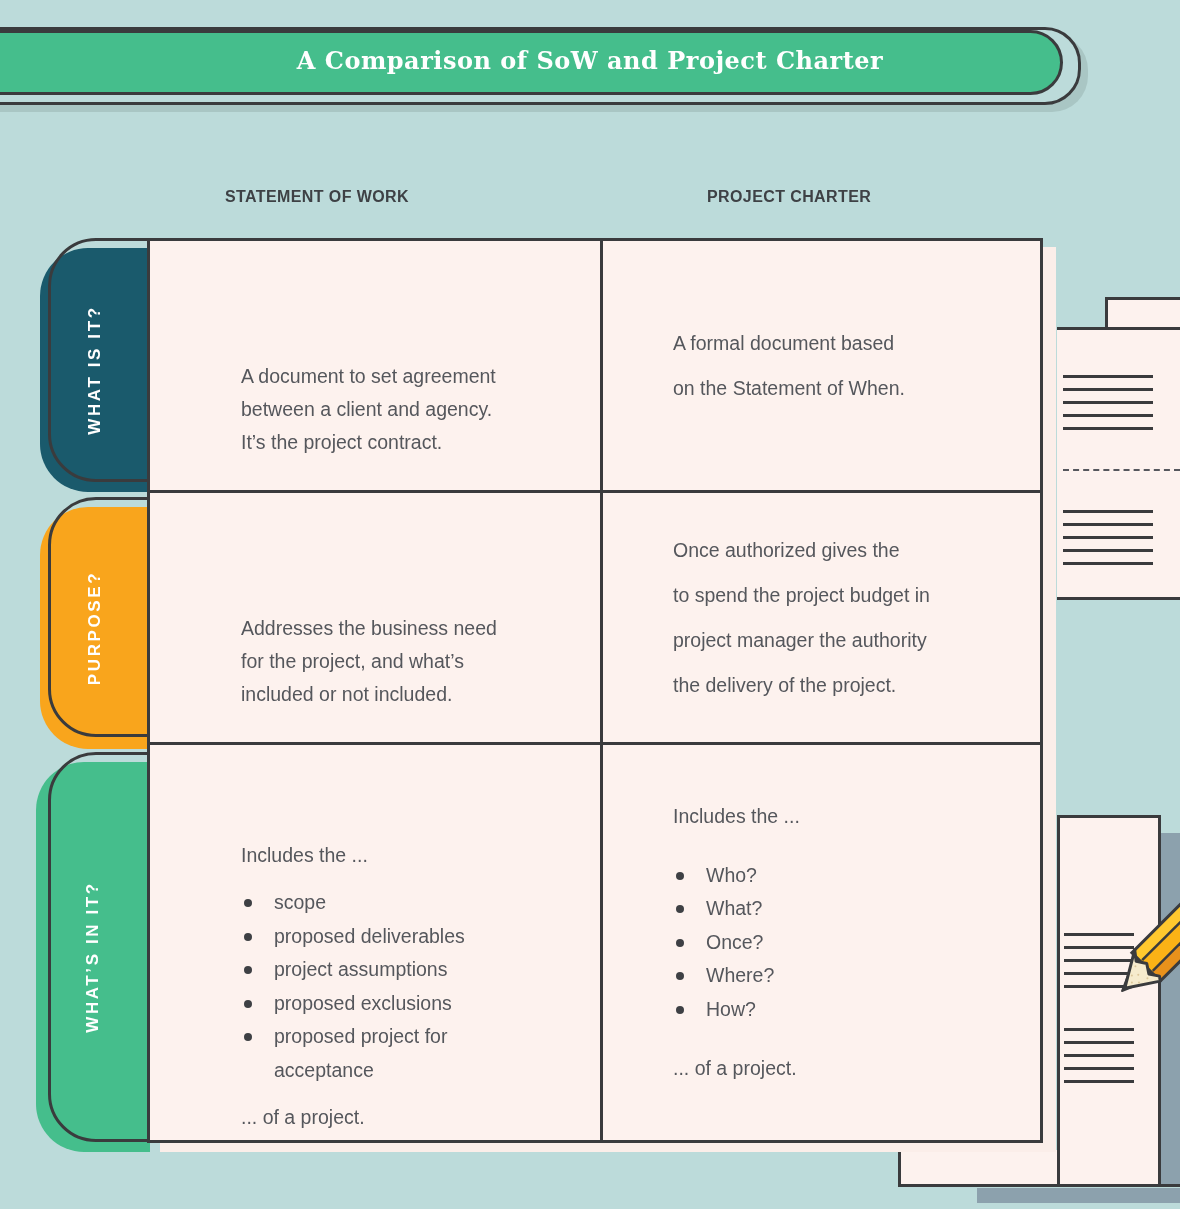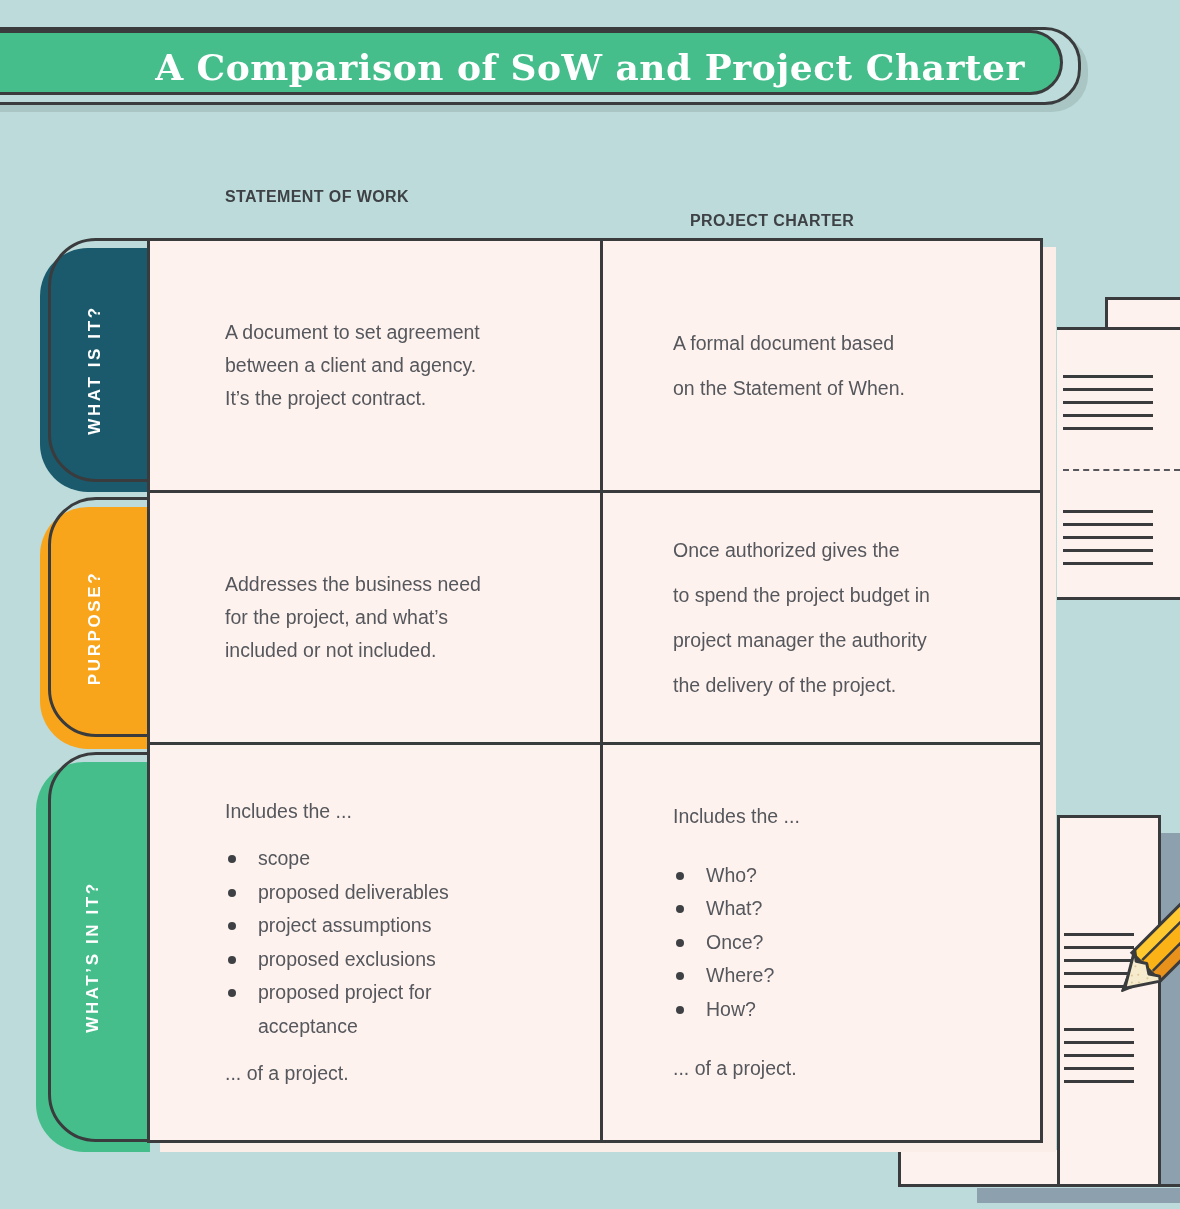--- a/index.html
+++ b/index.html
@@ -8,27 +8,27 @@
   .abs{position:absolute;}
 
   
   .banner-outline{left:-40px;top:27px;width:1115px;height:72px;
     border:3px solid #3A3B3D;border-radius:0 36px 36px 0;
     box-shadow:7px 7px 0 #A9C6C4;}
   .banner-fill{left:-40px;top:30px;width:1103px;height:65px;
     background:#45BE8C;border:3px solid #3A3B3D;border-radius:0 33px 33px 0;
     box-sizing:border-box;}
   .banner-title{left:0;top:46px;width:1180px;text-align:center;
-    font-family:"DejaVu Serif",serif;font-weight:bold;font-size:36px;
+    font-family:"DejaVu Serif",serif;font-weight:bold;font-size:24px;
     color:#FFFFFF;letter-spacing:.5px;}
 
   
   .col-header{top:188px;font-size:16px;font-weight:bold;color:#3E4145;
     letter-spacing:.4px;}
-  .col-header.sow{left:225px;} .col-header.charter{left:690px;margin-top:24px;}
+  .col-header.sow{left:225px;} .col-header.charter{left:707px;}
 
   
   .tab-fill{border-radius:48px 0 0 48px;}
   .tab-outline{border:3px solid #3A3B3D;border-radius:48px 0 0 48px;
     box-sizing:border-box;background:transparent;}
   .tab1-fill{left:40px;top:248px;width:110px;height:244px;background:#1A5A6C;}
   .tab1-outline{left:48px;top:238px;width:105px;height:244px;}
   .tab2-fill{left:40px;top:507px;width:110px;height:242px;background:#F9A51C;}
   .tab2-outline{left:48px;top:497px;width:105px;height:240px;}
   .tab3-fill{left:36px;top:762px;width:114px;height:390px;background:#45BE8C;}
@@ -40,21 +40,21 @@
   
   .table{left:147px;top:238px;width:896px;height:905px;background:#FDF2EE;
     border:3px solid #3A3B3D;box-sizing:border-box;
     box-shadow:13px 9px 0 #FBEEE9;}
   .col-div{left:450px;top:0;bottom:0;width:3px;background:#3A3B3D;}
   .row-div{left:0;right:0;height:3px;background:#3A3B3D;}
   .row-div.d1{top:249px;} .row-div.d2{top:501px;}
   .cell{display:flex;flex-direction:column;justify-content:center;
     box-sizing:border-box;color:#55575C;font-size:19.5px;line-height:33px;}
   .cell .ln{white-space:nowrap;}
-  .c-left{left:0;width:450px;padding-left:75px;}
+  .c-left{left:16px;width:450px;padding-left:75px;margin-top:44px;}
   .c-right{left:453px;width:437px;padding-left:70px;gap:12px;}
   .r1{top:0;height:249px;} .r2{top:252px;height:249px;} .r3{top:504px;height:395px;}
   .cell ul{list-style:none;margin:14px 0;padding:0 0 0 3px;}
   .cell li{position:relative;padding-left:30px;line-height:33.5px;max-width:250px;}
   .cell li::before{content:"";position:absolute;left:0;top:13px;width:8px;height:8px;
     border-radius:50%;background:#3E4044;}
 
   
   .doc-top{left:1057px;top:297px;width:123px;height:303px;}
   .doc-top .foldtab{position:absolute;left:48px;top:0;width:75px;height:33px;

